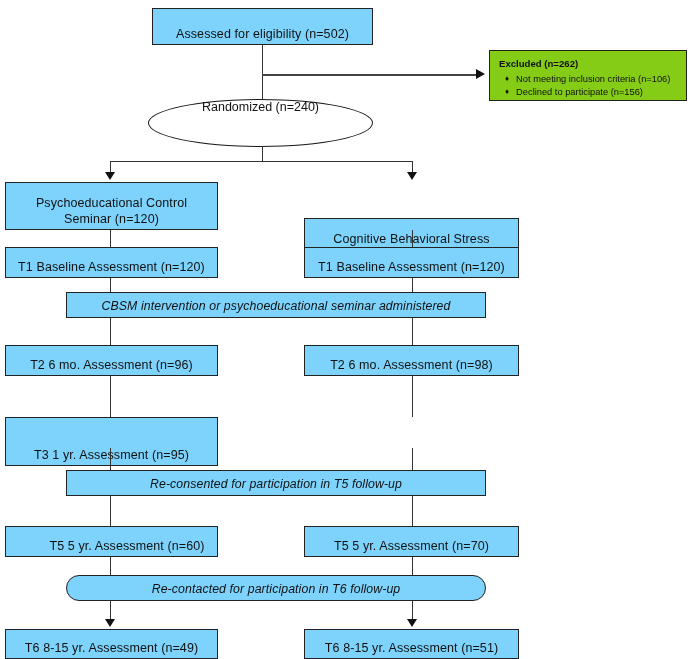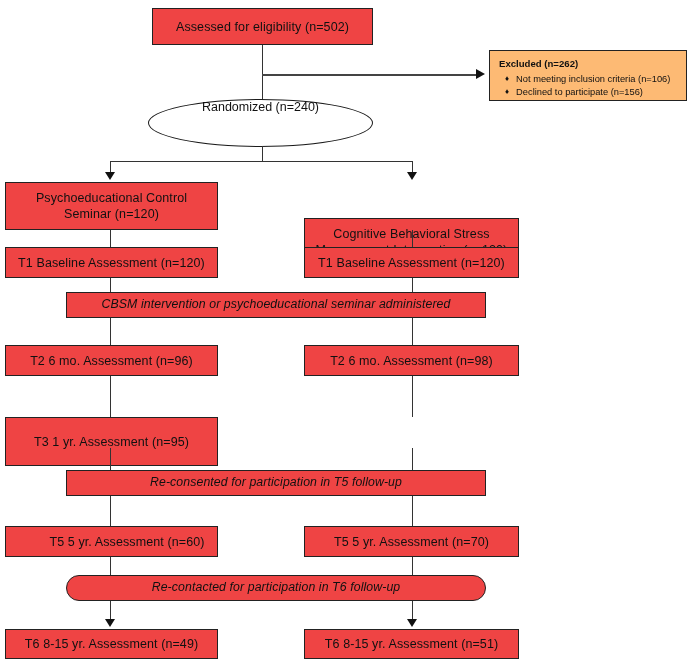--- a/index.html
+++ b/index.html
@@ -15,23 +15,23 @@
     font-family: "Liberation Sans", sans-serif;
     color: #111111;
     overflow: hidden;
   }
 
   
   .node {
     position: absolute;
     box-sizing: border-box;
     border: 1.4px solid #222222;
-    background: #ef4444;
+    background: #7dd3fc;
     display: flex;
-    align-items: center;
+    align-items: flex-end;
     justify-content: center;
     text-align: center;
     font-size: 12.5px;
     line-height: 1.28;
     padding: 2px 6px;
     letter-spacing: 0.1px;
   }
   .node.italic {
     font-style: italic;
     font-size: 12.3px;
@@ -53,21 +53,21 @@
     justify-content: center;
     font-size: 12.5px;
     text-align: center;
   }
 
   
   .excluded {
     position: absolute;
     box-sizing: border-box;
     border: 1.4px solid #222222;
-    background: #fdba74;
+    background: #84cc16;
     padding: 6px 8px 12px 9px;
     font-size: 9.3px;
     line-height: 1.45;
   }
   .excluded .hdr {
     font-weight: bold;
     font-size: 9.6px;
     display: block;
     margin-bottom: 2px;
   }

